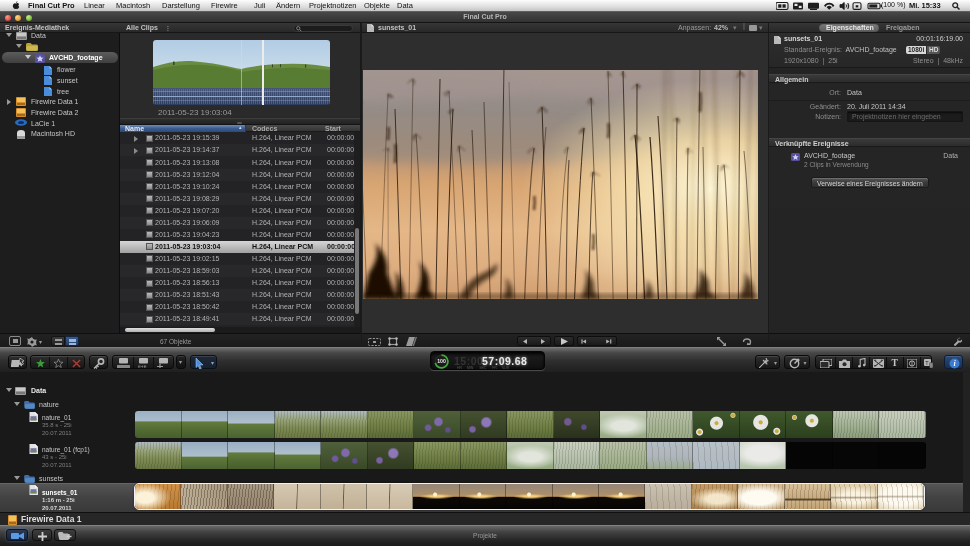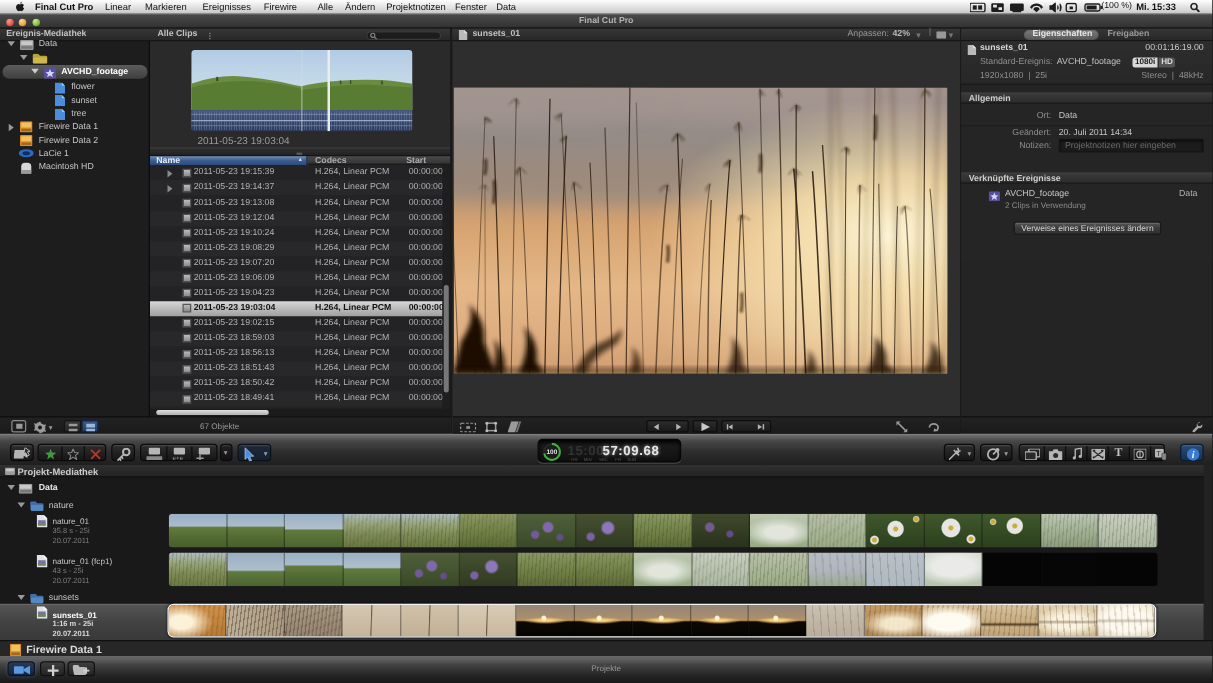--- a/index.html
+++ b/index.html
@@ -88,27 +88,27 @@
 </head>
 <body>
 <div id="stage">
 
   <div class="abs" id="menubar">
     <svg class="mi" style="left:11px;top:1px;" width="9" height="9" viewBox="0 0 10 10">
         <path d="M7.1 0.4 c0.1 0.8-0.6 1.7-1.4 1.7 C5.6 1.3 6.3 0.5 7.1 0.4 Z M7 2.3 c0.8 0 1.6 0.5 2 1.2 -1.1 0.7-1 2.2 0.2 2.8 -0.3 0.8-0.9 2.1-1.7 2.4 -0.6 0.3-1.1-0.2-1.8-0.2 -0.7 0-1.2 0.5-1.8 0.2 C3 8.4 2.3 7 2.1 6.1 1.8 4.7 2.5 2.5 4.3 2.4 c0.6 0 1.2 0.4 1.6 0.4 C6.2 2.8 6.6 2.3 7 2.3 Z" fill="#1a1a1a"></path>
       </svg>
     <span class="mi" style="left:28px;font-weight:bold;">Final Cut Pro</span>
     <span class="mi" style="left:84px;">Linear</span>
-    <span class="mi" style="left:116px;">Markieren</span>
-    <span class="mi" style="left:162px;">Ereignisses</span>
+    <span class="mi" style="left:116px;">Macintosh</span>
+    <span class="mi" style="left:162px;">Darstellung</span>
     <span class="mi" style="left:211px;">Firewire</span>
-    <span class="mi" style="left:254px;">Alle</span>
+    <span class="mi" style="left:254px;">Juli</span>
     <span class="mi" style="left:276px;">Ändern</span>
     <span class="mi" style="left:309px;">Projektnotizen</span>
-    <span class="mi" style="left:364px;">Fenster</span>
+    <span class="mi" style="left:364px;">Objekte</span>
     <span class="mi" style="left:397px;">Data</span>
     <svg class="mi" style="left:776px;top:1.5px;" width="110" height="8" viewBox="0 0 110 8">
       <g fill="#1d1d1d">
         <rect x="0" y="0.5" width="12" height="7" rx="1.5" fill="none" stroke="#1d1d1d" stroke-width="1.1"></rect>
         <rect x="2.2" y="2.3" width="3.2" height="3.4"></rect>
           <rect x="6.5" y="2.3" width="3.2" height="3.4"></rect>
         <rect x="17" y="0.5" width="10" height="7" rx="1"></rect>
         <rect x="18.5" y="1.8" width="3" height="2.2" fill="#e8e8e8"></rect>
           <rect x="22.8" y="3.8" width="2.8" height="2.2" fill="#e8e8e8"></rect>
         <rect x="32" y="0.8" width="11" height="6" rx="1"></rect>
@@ -753,27 +753,20 @@
         </svg>
     </div>
     <div class="tbtn" style="left:944px;width:19px;background:linear-gradient(#2a4a7c,#16304f);border-color:#0c1d33;">
       <svg style="position:absolute;left:3.5px;top:1.5px;" width="11" height="11" viewBox="0 0 11 11">
           <circle cx="5.5" cy="5.5" r="5" fill="#3a7bd0"></circle>
           <text x="5.5" y="8.4" font-size="8" fill="#fff" text-anchor="middle" font-family="Liberation Serif, serif" font-weight="bold" font-style="italic">i</text>
         </svg>
     </div>
   </div>
   <div class="abs" id="projlib">
-    <div class="abs" id="plhdr">
-        <span style="position:absolute;left:14px;top:1px;">Projekt-Mediathek</span>
-      <svg style="position:absolute;left:4px;top:2px;" width="8" height="6">
-          <rect width="8" height="6" rx="1" fill="#9a9a9a"></rect>
-          <rect x="1" y="1" width="6" height="2" fill="#c9c9c9"></rect>
-        </svg>
-    </div>
     <div class="trow" style="top:13px;width:200px;font-weight:bold;color:#e8e8e8;">
       <div class="disc down" style="left:6px;"></div>
       <svg class="ic" style="left:15px;" width="11" height="8">
           <rect x="0" y="0" width="11" height="8" rx="1" fill="#9a9a9a"></rect>
           <rect x="1" y="1" width="9" height="3" fill="#c9c9c9"></rect>
           <rect x="1" y="5" width="9" height="2" fill="#787878"></rect>
         </svg>
       <span class="lb" style="left:31px;">Data</span>
     </div>
     <div class="trow" style="top:27px;width:200px;">

